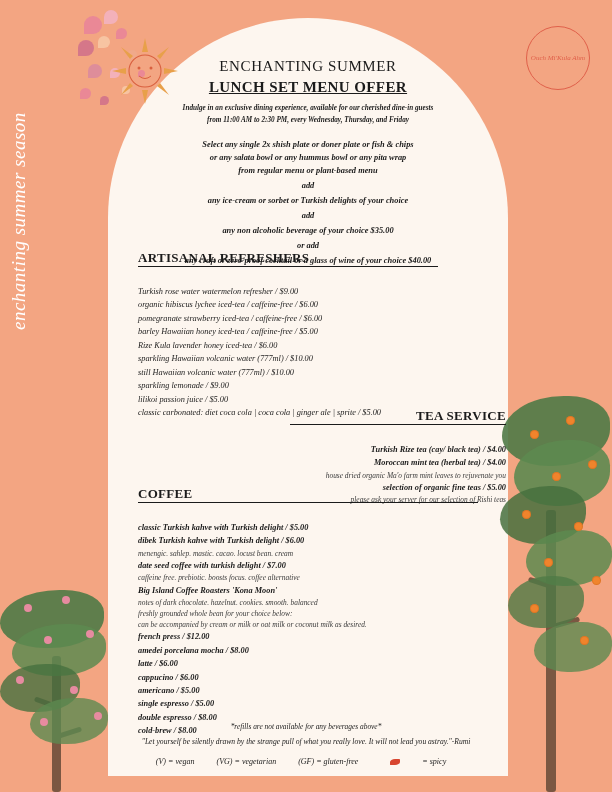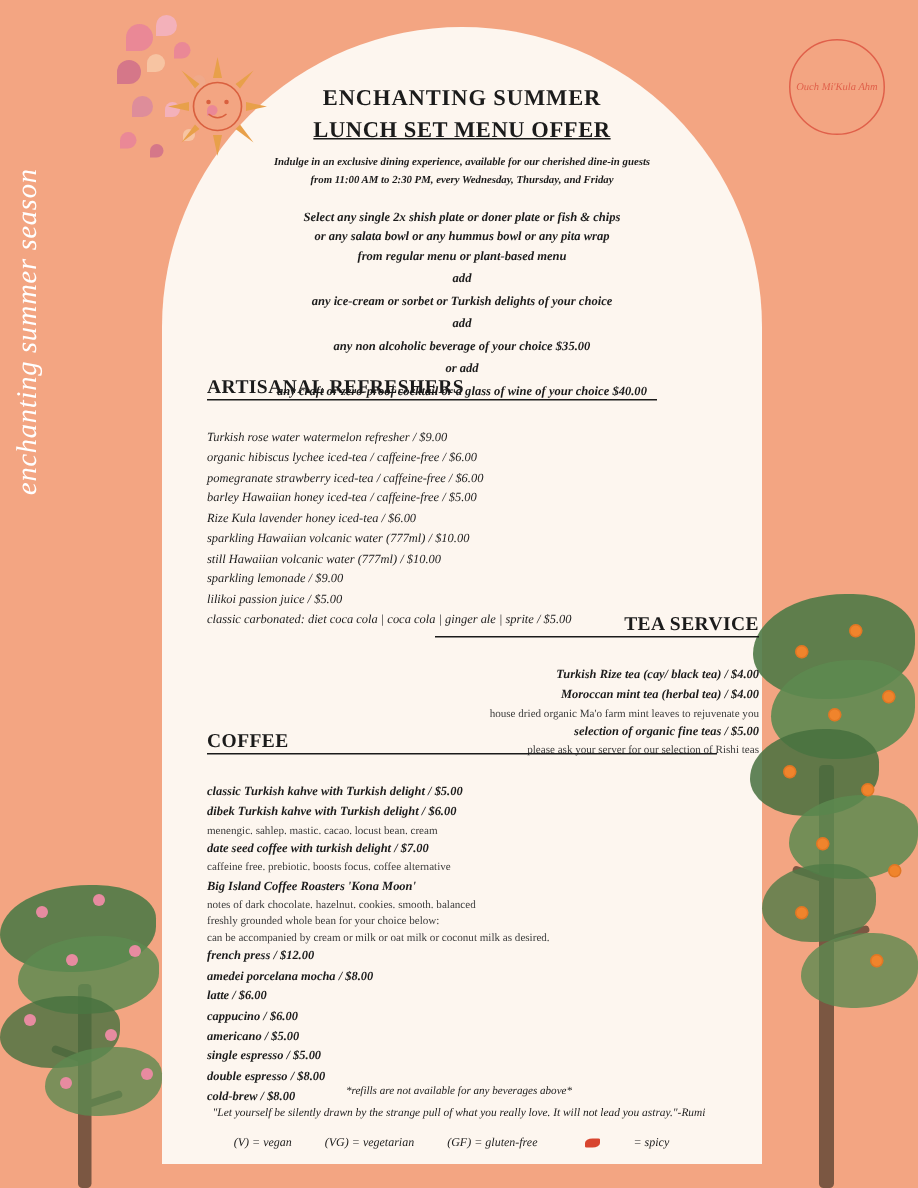--- a/index.html
+++ b/index.html
@@ -42,37 +42,37 @@
   .tree-left{position:absolute;left:0;top:590px;width:118px;height:202px;}
   .trunk{position:absolute;background:#7b5742;border-radius:3px;}
   .leaf{position:absolute;border-radius:60% 40% 55% 45%;}
   .orange{position:absolute;width:9px;height:9px;border-radius:50%;background:#f0842c;box-shadow:0 0 0 1px rgba(180,80,10,.25) inset;}
   .pinkflower{position:absolute;width:8px;height:8px;border-radius:50%;background:#e78ba0;}
 
   
   .content{position:absolute;left:0;top:0;width:612px;height:792px;}
   .center{text-align:center;}
   h1.title{
-    font-size:15px;letter-spacing:.6px;margin:0;font-weight:bold;
+    font-size:15px;letter-spacing:.6px;margin:0;font-weight:normal;
   }
   h2.subtitle{
     font-size:15px;letter-spacing:.4px;margin:4px 0 0 0;font-weight:bold;
     text-decoration:underline;
   }
   .tagline{font-size:7.2px;font-style:italic;font-weight:bold;margin-top:7px;line-height:1.5;}
   .intro{font-size:8.4px;font-style:italic;font-weight:bold;line-height:1.55;margin-top:12px;}
 
   .sec-head{
     font-size:13px;font-weight:bold;letter-spacing:.3px;
     border-bottom:1px solid #1b1b1b;display:block;
   }
   .items{margin-top:18px;}
   .item{font-size:8.3px;font-style:italic;line-height:1.62;}
   .item.bold{font-weight:bold;}
-  .note{font-size:7.4px;color:#3a3a3a;line-height:1.5;}
+  .note{font-size:7.4px;font-style:italic;color:#3a3a3a;line-height:1.5;}
   .right{text-align:right;}
 
   .sec-block{position:absolute;}
   #refreshers{left:138px;top:250px;width:300px;}
   #tea{left:290px;top:408px;width:216px;}
   #coffee{left:138px;top:486px;width:340px;}
 
   .refills{position:absolute;left:0;top:722px;width:612px;text-align:center;font-size:7.4px;font-style:italic;}
   .rumi{position:absolute;left:0;top:737px;width:612px;text-align:center;font-size:7.6px;font-style:italic;}
   .legend{position:absolute;left:0;top:757px;width:612px;text-align:center;font-size:8px;font-style:italic;}

